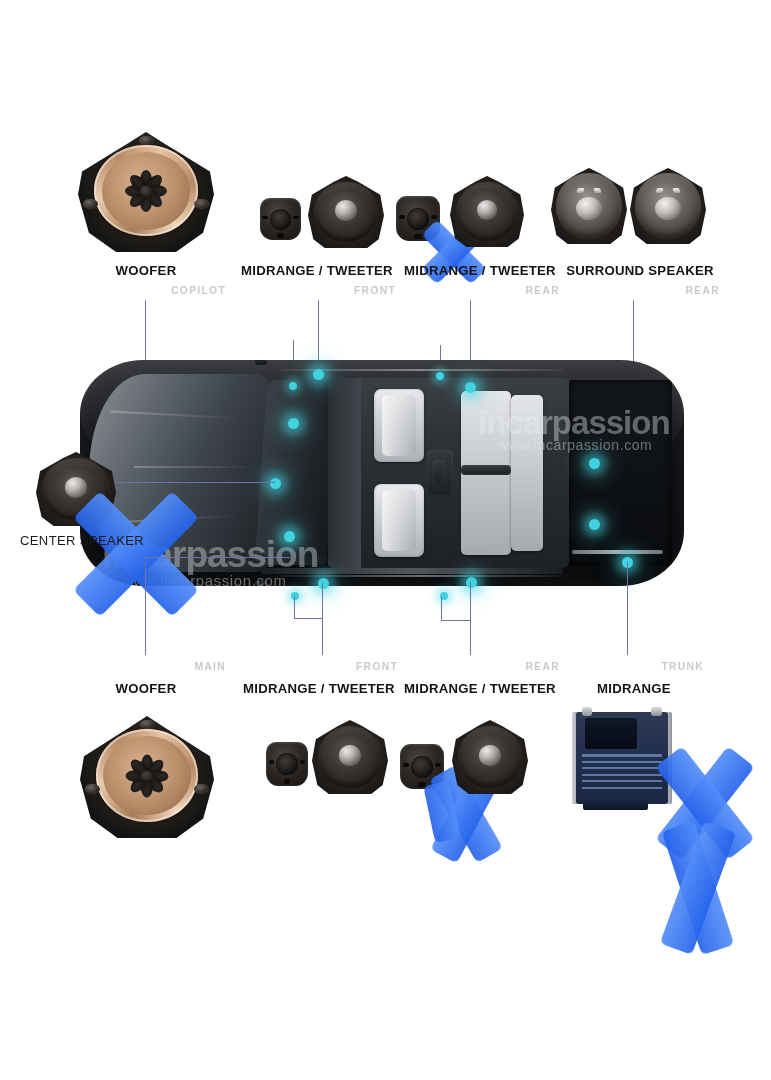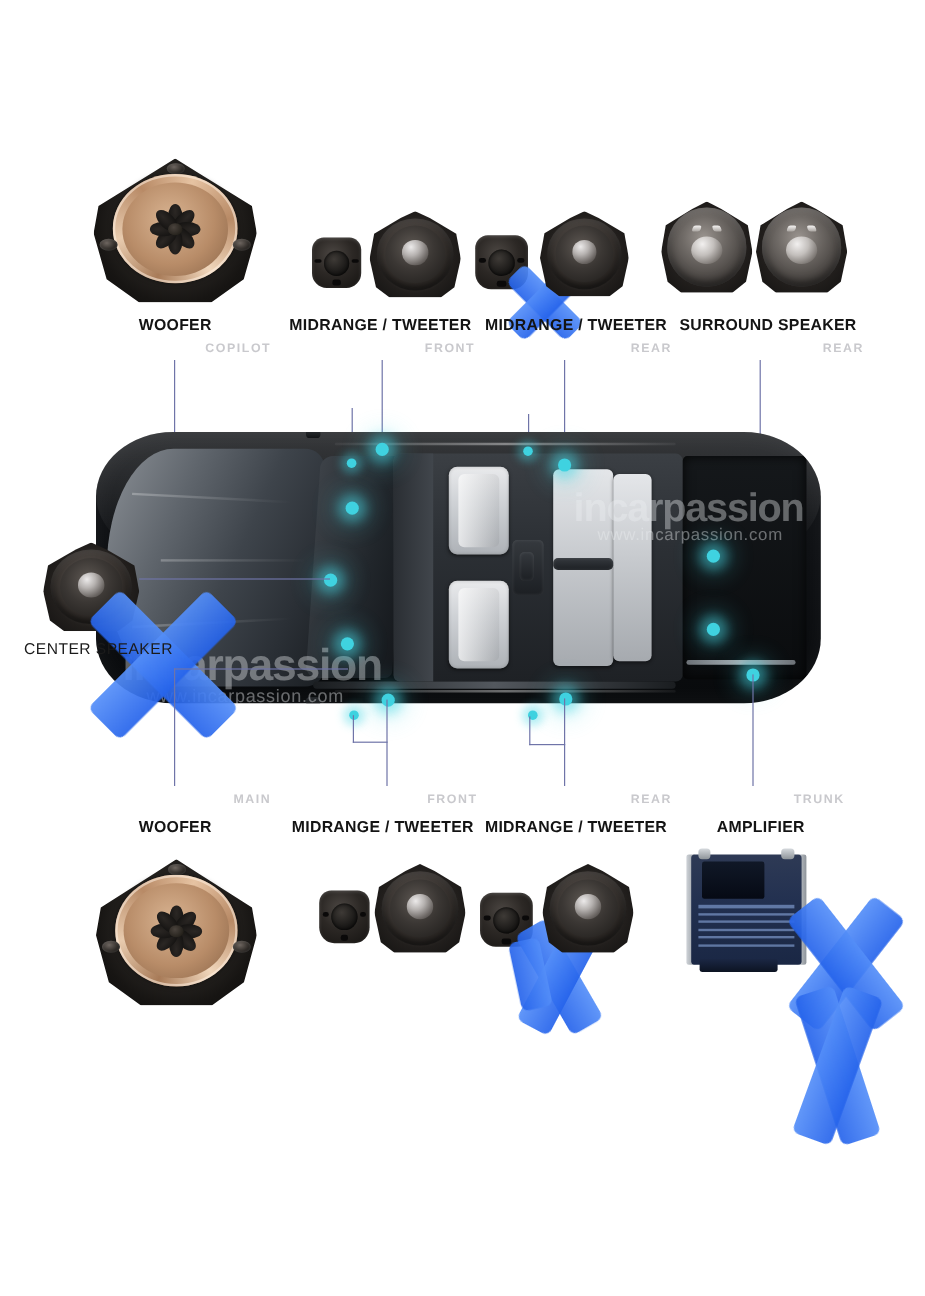--- a/index.html
+++ b/index.html
@@ -436,21 +436,21 @@
   <div class="lbl-sub" style="left:66px;top:661px;width:160px;">MAIN</div>
   <div class="lbl-main" style="left:66px;top:681px;width:160px;">WOOFER</div>
 
   <div class="lbl-sub" style="left:240px;top:661px;width:158px;">FRONT</div>
   <div class="lbl-main" style="left:240px;top:681px;width:158px;">MIDRANGE / TWEETER</div>
 
   <div class="lbl-sub" style="left:400px;top:661px;width:160px;">REAR</div>
   <div class="lbl-main" style="left:400px;top:681px;width:160px;">MIDRANGE / TWEETER</div>
 
   <div class="lbl-sub" style="left:564px;top:661px;width:140px;">TRUNK</div>
-  <div class="lbl-main" style="left:564px;top:681px;width:140px;">AMPLIFIER</div>
+  <div class="lbl-main" style="left:564px;top:681px;width:140px;">MIDRANGE</div>
 
   <div class="hw" style="left:80px;top:716px;width:134px;height:122px;">
     <div class="woofer-body"></div>
     <div class="woofer-ring"></div>
     <div class="woofer-inner">
       <div class="petal" style="transform:translate(-50%,-100%) rotate(0deg);"></div>
       <div class="petal" style="transform:translate(-50%,-100%) rotate(45deg);"></div>
       <div class="petal" style="transform:translate(-50%,-100%) rotate(90deg);"></div>
       <div class="petal" style="transform:translate(-50%,-100%) rotate(135deg);"></div>
       <div class="petal" style="transform:translate(-50%,-100%) rotate(180deg);"></div>

